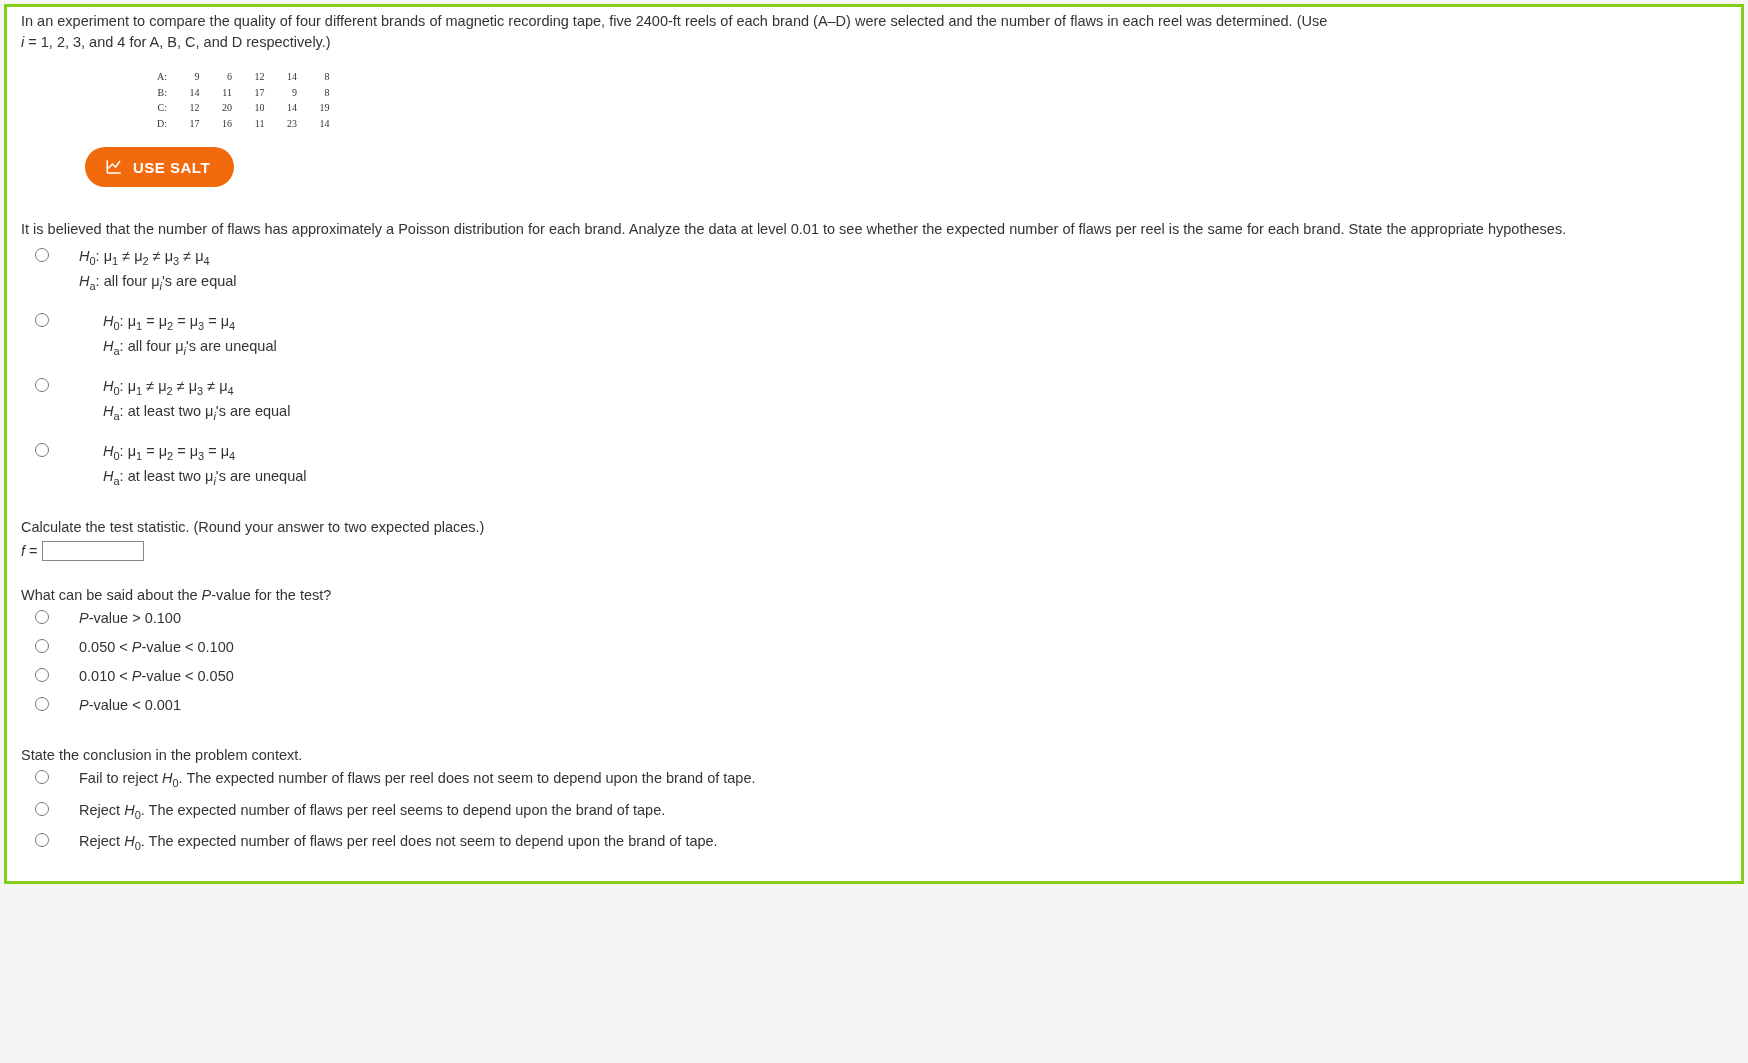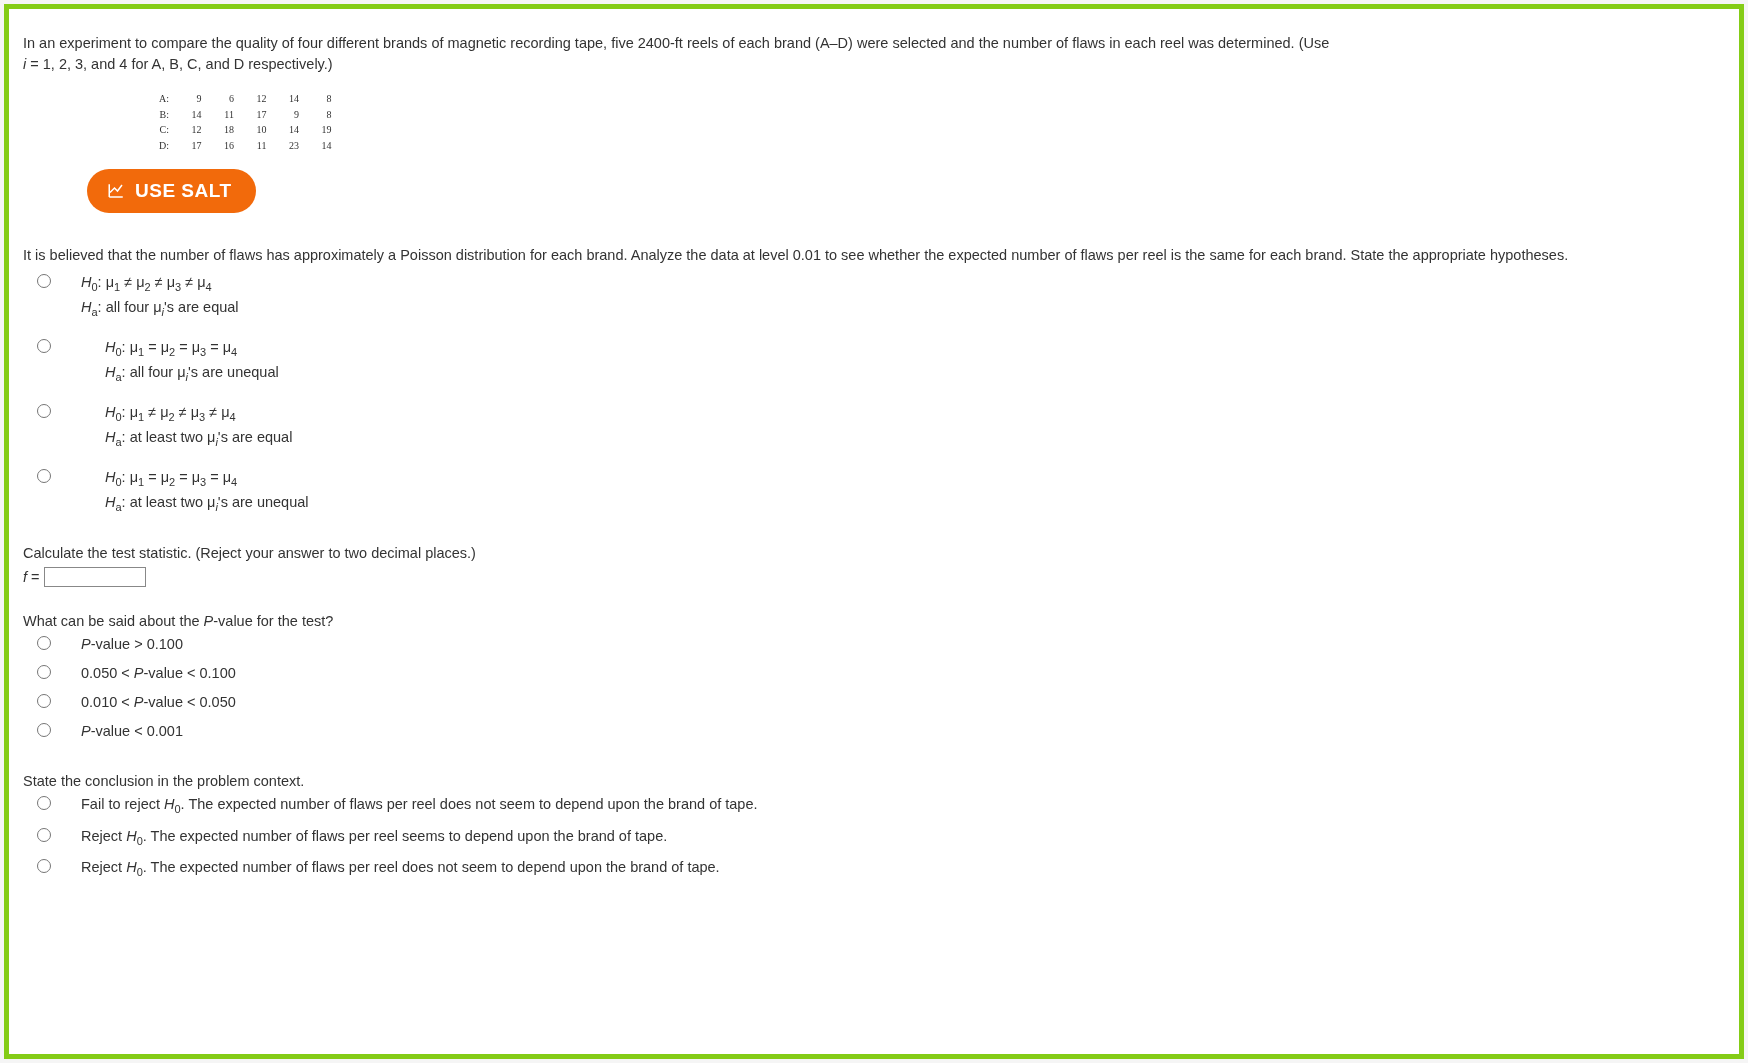--- a/index.html
+++ b/index.html
@@ -4,27 +4,27 @@
 <style>
   html, body {
     margin: 0;
     padding: 0;
     background: #f5f5f5;
     font-family: Verdana, Arial, sans-serif;
     font-size: 14.5px;
     color: #333;
   }
   .page {
-    border: 5px solid #84cc16;
+    border: 3px solid #84cc16;
     background: #fff;
     margin: 4px;
-    padding: 24px 14px 0 14px;
+    padding: 4px 14px 0 14px;
     box-sizing: border-box;
     width: 1740px;
-    height: 1055px;
+    height: 880px;
     overflow: hidden;
   }
   .intro-line { line-height: 1.45; }
   .ital { font-style: italic; }
 
   .data-block {
     margin: 16px 0 8px 120px;
     font-family: Liberation Serif, serif;
     font-size: 10px;
   }
@@ -32,21 +32,21 @@
   .data-label { display:inline-block; width: 26px; text-align:right; }
   .data-cell { display:inline-block; width: 30px; text-align: right; }
 
   .salt-btn {
     display: inline-flex;
     align-items: center;
     gap: 10px;
     background: #f26a0b;
     color: #fff;
     font-weight: bold;
-    font-size: 19px;
+    font-size: 15px;
     letter-spacing: 0.5px;
     padding: 11px 24px 11px 20px;
     border-radius: 999px;
     margin: 8px 0 18px 64px;
     cursor: pointer;
     user-select: none;
   }
   .salt-icon {
     display:inline-block;
     width: 18px; height: 18px;
@@ -112,21 +112,21 @@
       <span class="data-label">B:</span>
       <span class="data-cell">14</span>
       <span class="data-cell">11</span>
       <span class="data-cell">17</span>
       <span class="data-cell">9</span>
       <span class="data-cell">8</span>
     </div>
     <div class="data-row">
       <span class="data-label">C:</span>
       <span class="data-cell">12</span>
-      <span class="data-cell">18</span>
+      <span class="data-cell">20</span>
       <span class="data-cell">10</span>
       <span class="data-cell">14</span>
       <span class="data-cell">19</span>
     </div>
     <div class="data-row">
       <span class="data-label">D:</span>
       <span class="data-cell">17</span>
       <span class="data-cell">16</span>
       <span class="data-cell">11</span>
       <span class="data-cell">23</span>
@@ -181,21 +181,21 @@
       <div class="opt-text">
         <span class="ital">H</span><span class="sub">0</span><span>: μ</span><span class="sub">1</span><span> = μ</span><span class="sub">2</span><span> = μ</span><span class="sub">3</span><span> = μ</span><span class="sub">4</span><br>
         <span class="ital">H</span><span class="sub">a</span><span>: at least two μ</span><span class="sub ital">i</span><span>'s are unequal</span>
       </div>
     </div>
 
   </div>
 
   
   <div class="prompt-block">
-    <div>Calculate the test statistic. (Reject your answer to two decimal places.)</div>
+    <div>Calculate the test statistic. (Round your answer to two expected places.)</div>
     <div class="fline">
       <span class="ital">f</span><span> = </span><input type="text" class="text-input" style="">
     </div>
   </div>
 
   
   <div class="pvalue-block">
     <div>
       <span>What can be said about the </span><span class="ital">P</span><span>-value for the test?</span>
     </div>

